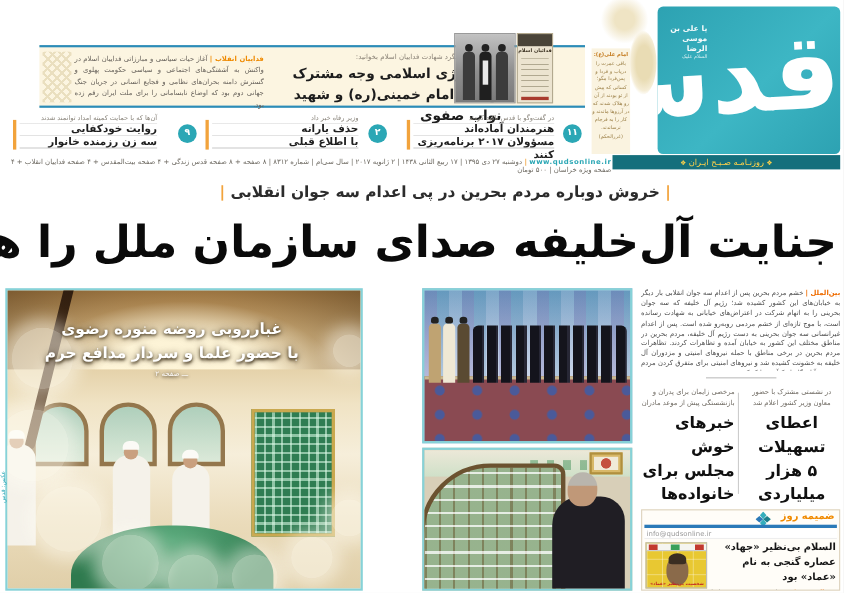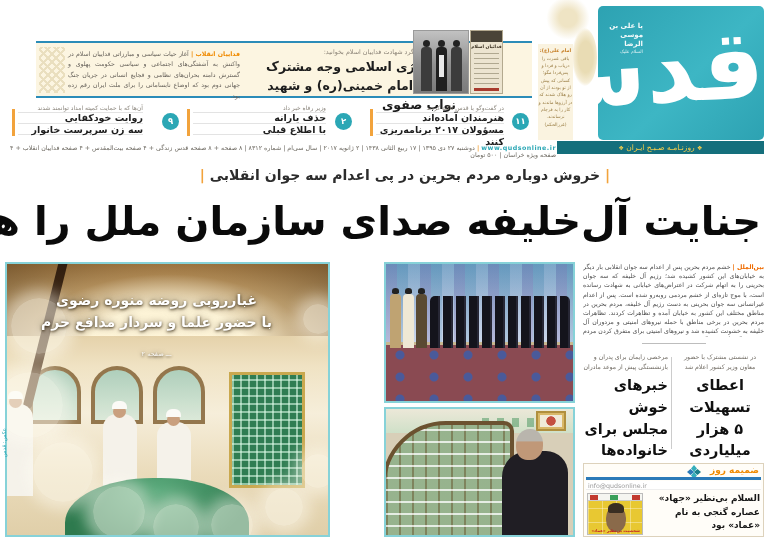--- a/index.html
+++ b/index.html
@@ -94,21 +94,21 @@
   .p1-man { position:absolute; width:34px; height:92px; background:#f5f2ea; border-radius:14px 14px 0 0; }
   .p1-man::before { content:""; position:absolute; top:-9px; left:10px; width:13px; height:13px; background:#c9a07f; border-radius:50%; }
   .p1-man::after { content:""; position:absolute; top:-13px; left:9px; width:15px; height:8px; background:#fbfaf6; border-radius:6px 6px 0 0; }
   .p1-cloth { position:absolute; left:58px; top:214px; width:184px; height:72px;
     background:radial-gradient(ellipse at 50% 18%, #5cab7d, #2e7a4e 72%);
     border-radius:48% 48% 10px 10px / 62% 62% 10px 10px; }
   .bok { position:absolute; border-radius:50%; background:rgba(255,253,244,.5);
     box-shadow:0 0 14px 8px rgba(255,253,244,.45); }
   .p1-caption { position:absolute; right:56px; top:26px; text-align:center; color:#ffffff; font-weight:bold;
     font-size:14px; line-height:1.55; text-shadow:0 1px 3px rgba(45,32,10,.95), 0 0 7px rgba(45,32,10,.55); }
-  .p1-ref { font-size:6.5px; font-weight:normal; margin-top:16px; opacity:.95; }
+  .p1-ref { font-size:6.5px; font-weight:normal; margin-top:2px; opacity:.95; }
   .credit { position:absolute; left:1px; top:428px; writing-mode:vertical-rl; transform:rotate(180deg);
     font-size:5.5px; color:#2ba7b5; }
 
   
   .photo2 { left:384px; top:262px; width:191px; height:141px; background:#9db8d8; }
   .p2-wall { position:absolute; top:0; left:0; right:0; height:78px;
     background:linear-gradient(180deg,#6f9ec2,#a9bdd9 58%,#c9d5e9);
     }
   .p2-tiles { position:absolute; top:0; left:0; right:0; height:78px; opacity:.55;
     background:repeating-linear-gradient(90deg, rgba(94,64,150,.35) 0 11px, rgba(44,124,164,.28) 11px 22px, rgba(210,220,240,.25) 22px 34px); }
@@ -246,21 +246,21 @@
       <div class="brief-title">با اطلاع قبلی</div>
     </div>
   </div>
   <div class="brief" style="left:12px; width:173px;">
     <div class="brief-bar"></div>
     <div class="brief-rules"></div>
     <div class="brief-circle" style="left:150px;">۹</div>
     <div class="brief-text">
       <div class="brief-kicker">آن‌ها که با حمایت کمیته امداد توانمند شدند</div>
       <div class="brief-title">روایت خودکفایی</div>
-      <div class="brief-title">سه زن سرپرست خانوار</div>
+      <div class="brief-title">سه زن رزمنده خانوار</div>
     </div>
   </div>
 
   <div class="dateline">
     <span class="site">www.qudsonline.ir</span>
     <span class="sep"> | </span>
     <span>دوشنبه ۲۷ دی ۱۳۹۵ | ۱۷ ربیع الثانی ۱۴۳۸ | ۲ ژانویه ۲۰۱۷ | سال سی‌ام | شماره ۸۳۱۲ | ۸ صفحه + ۸ صفحه قدس زندگی + ۴ صفحه بیت‌المقدس + ۴ صفحه فداییان انقلاب + ۴ صفحه ویژه خراسان | ۵۰۰ تومان</span>
   </div>
 
   <div class="lead-kicker">

